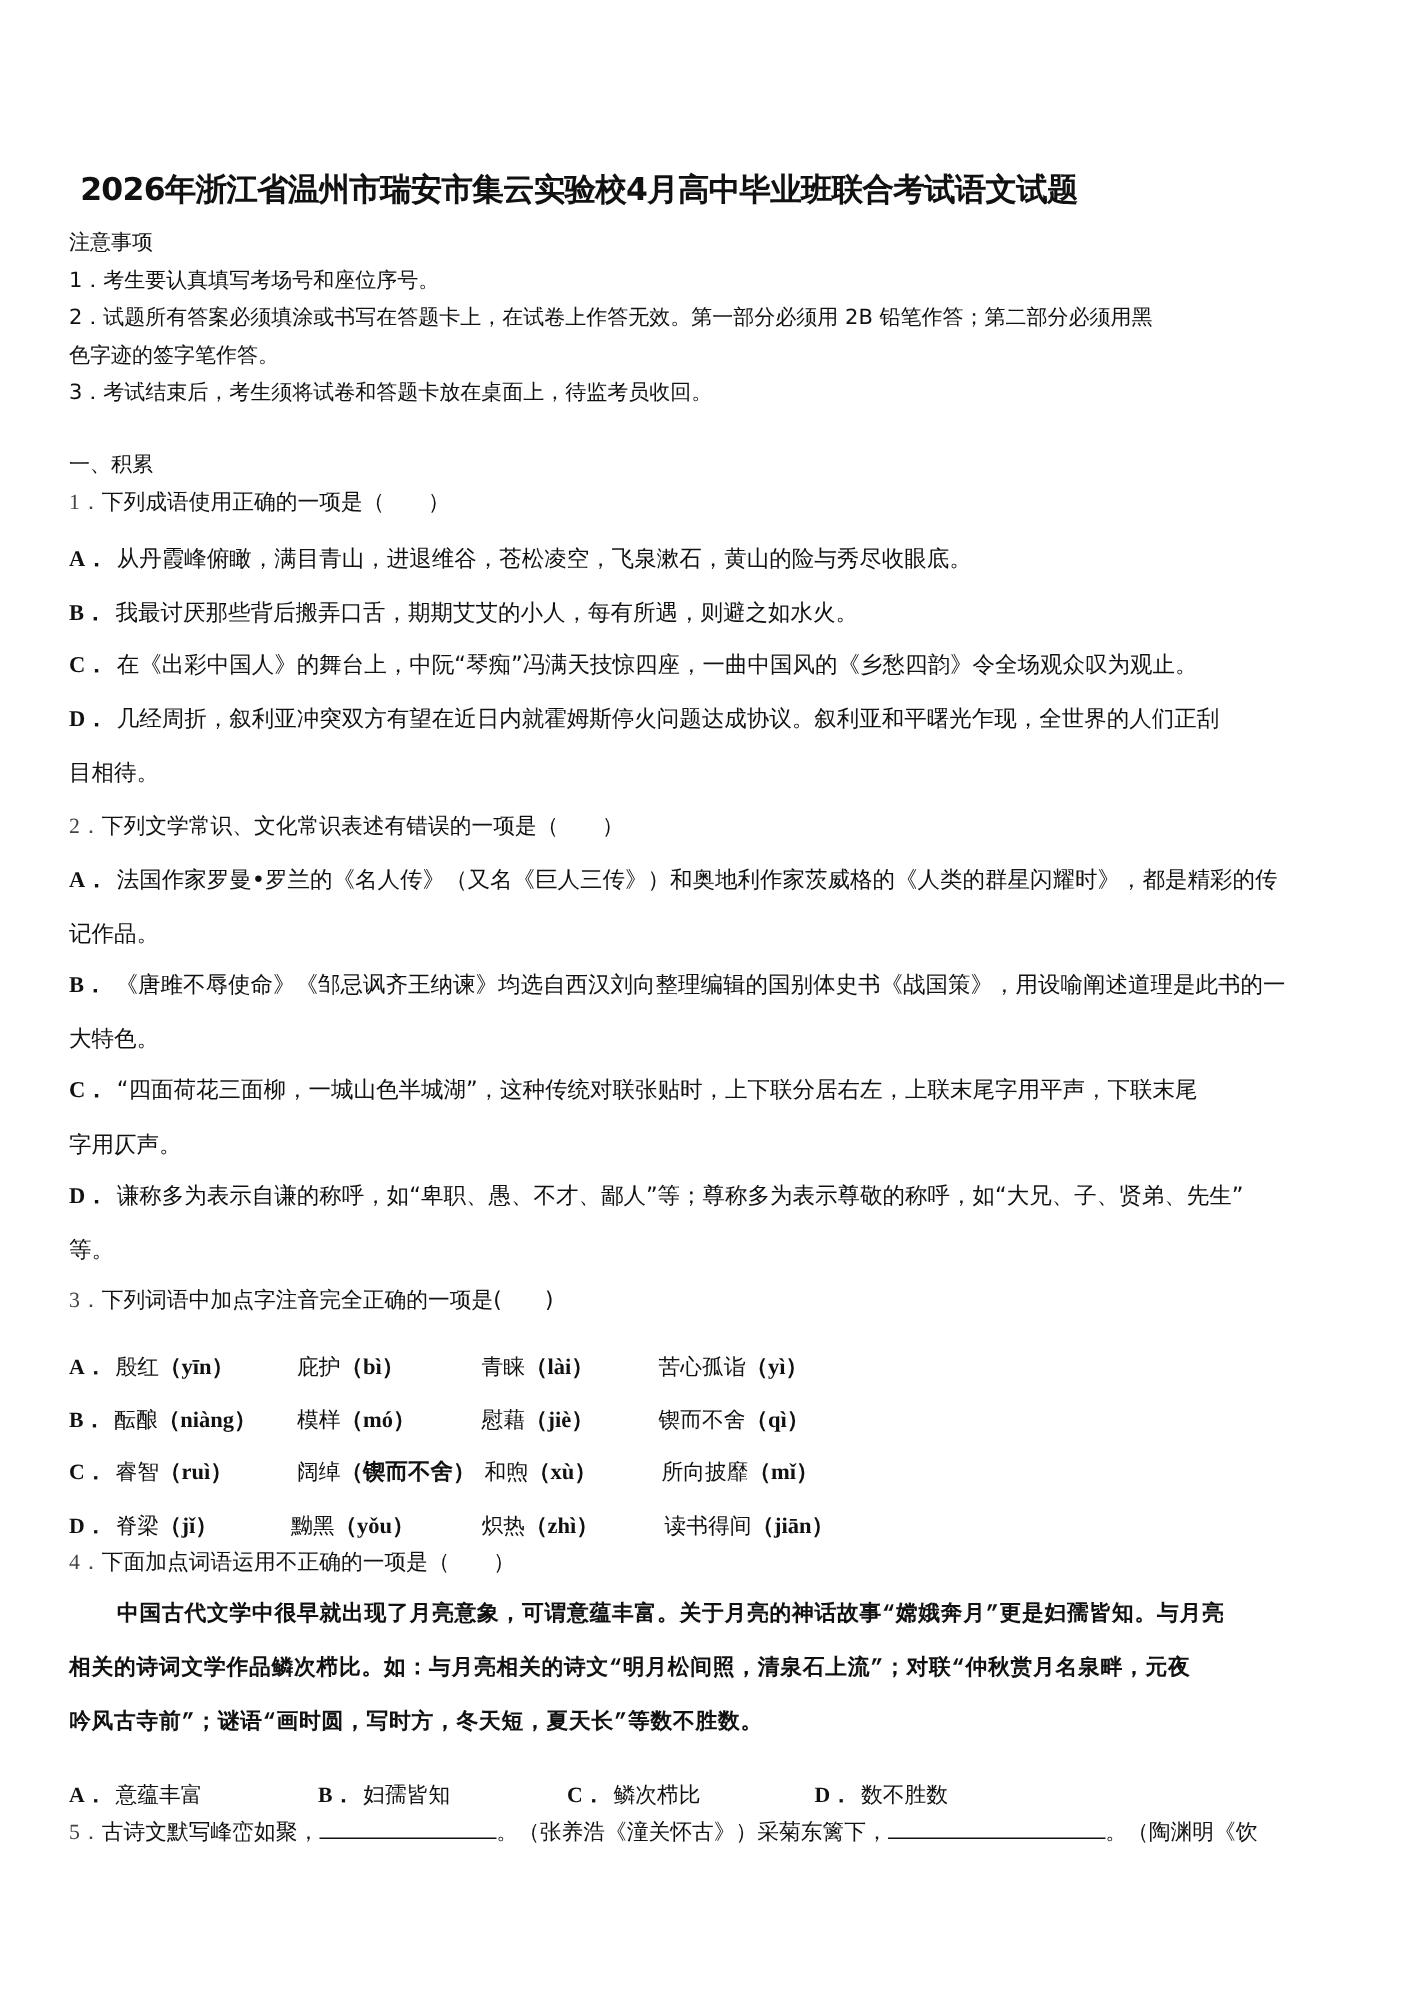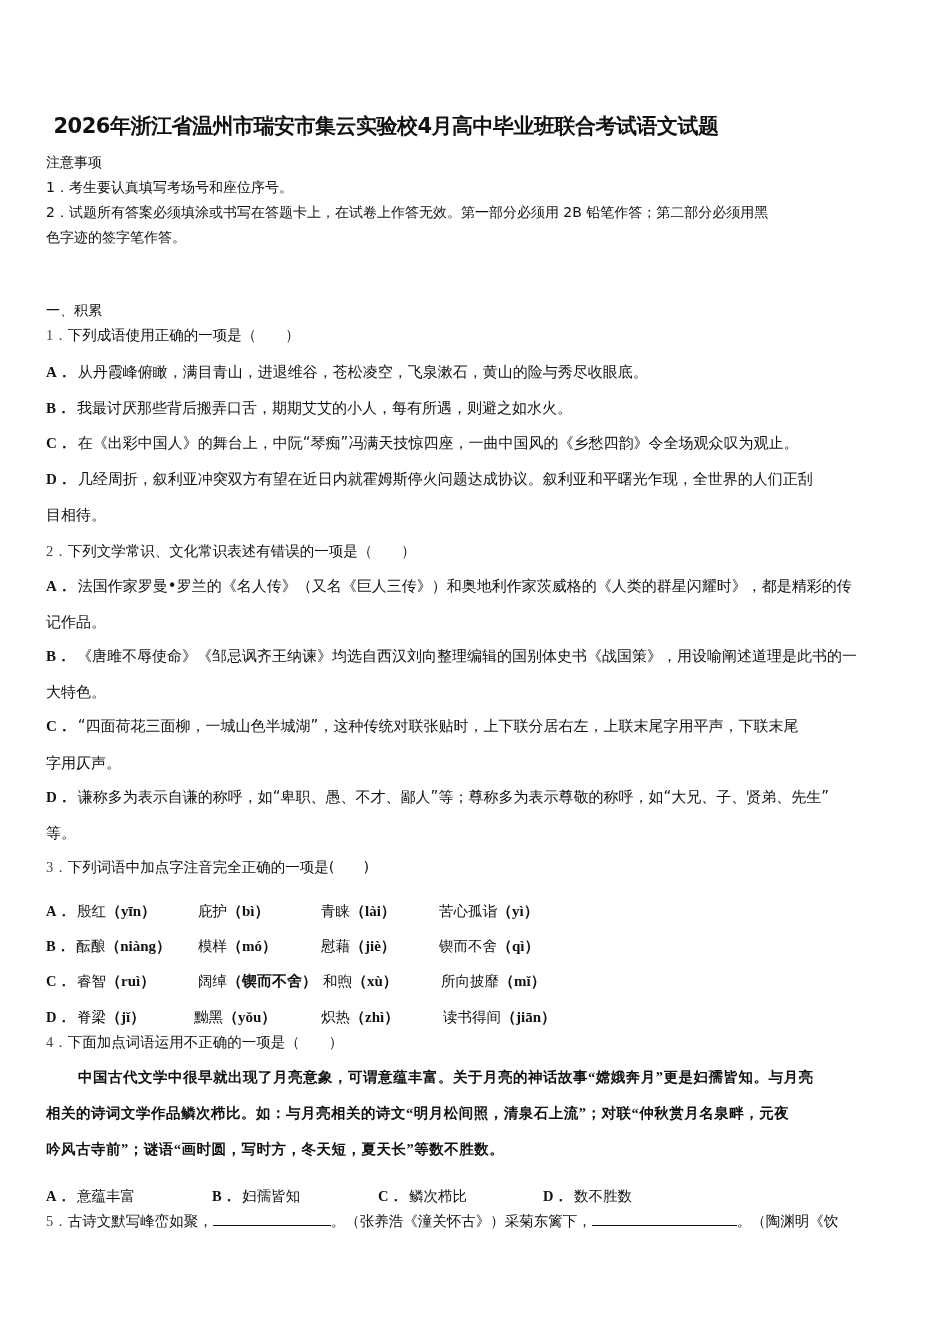--- a/index.html
+++ b/index.html
@@ -8,36 +8,37 @@
   .page { position: absolute; left: 0; top: 0; width: 950px; height: 1344px; }
   .title { position: absolute; top: 112px; left: 0; width: 772px; text-align: center;
            font-family: "DejaVu Sans", "Liberation Sans", sans-serif; font-weight: bold;
            font-size: 21px; letter-spacing: -0.5px; }
   .line { position: absolute; left: 46px; font-size: 14.5px; white-space: nowrap; line-height: 20px; }
   .notice { font-family: "DejaVu Sans", "Liberation Sans", sans-serif; font-size: 14px; }
   .q { font-family: "DejaVu Sans", "Liberation Sans", sans-serif; font-size: 14.5px; }
   .qnum { color: #444; font-family: "Liberation Serif", serif; }
   .opt { font-family: "DejaVu Sans", "Liberation Sans", sans-serif; font-size: 15px; }
   .optl { font-family: "Liberation Serif", serif; font-weight: bold; margin-right: 6px; }
-  .passage { font-family: Liberation Serif, serif; font-size: 14.5px; font-weight: bold; letter-spacing: 0.5px; }
+  .passage { font-family: Liberation Mono, monospace; font-size: 14.5px; font-weight: bold; letter-spacing: 0.5px; }
   .cell { position: absolute; white-space: nowrap; font-family: "DejaVu Sans", "Liberation Sans", sans-serif; font-size: 14.5px; margin-top: 11px; }
   .py { font-family: "Liberation Serif", serif; font-weight: bold; font-size: 15px; }
   .blank { display: inline-block; border-bottom: 1px solid #111; height: 14px; vertical-align: baseline; }
 </style>
 </head>
 <body>
 
 <div class="page">
 
   <div class="title">2026年浙江省温州市瑞安市集云实验校4月高中毕业班联合考试语文试题</div>
 
   <div class="line notice" style="top:152px">注意事项</div>
   <div class="line notice" style="top:177px">1．考生要认真填写考场号和座位序号。</div>
   <div class="line notice" style="top:202px">2．试题所有答案必须填涂或书写在答题卡上，在试卷上作答无效。第一部分必须用 2B 铅笔作答；第二部分必须用黑</div>
   <div class="line notice" style="top:227px">色字迹的签字笔作答。</div>
+  <div class="line notice" style="top:252px">3．考试结束后，考生须将试卷和答题卡放在桌面上，待监考员收回。</div>
 
   <div class="line notice" style="top:300px">一、积累</div>
 
   <div class="line q" style="top:325px">
     <span class="qnum">1．</span><span>下列成语使用正确的一项是（　　）</span>
   </div>
   <div class="line opt" style="top:362px">
     <span class="optl">A．</span><span>从丹霞峰俯瞰，满目青山，进退维谷，苍松凌空，飞泉漱石，黄山的险与秀尽收眼底。</span>
   </div>
   <div class="line opt" style="top:398px">

